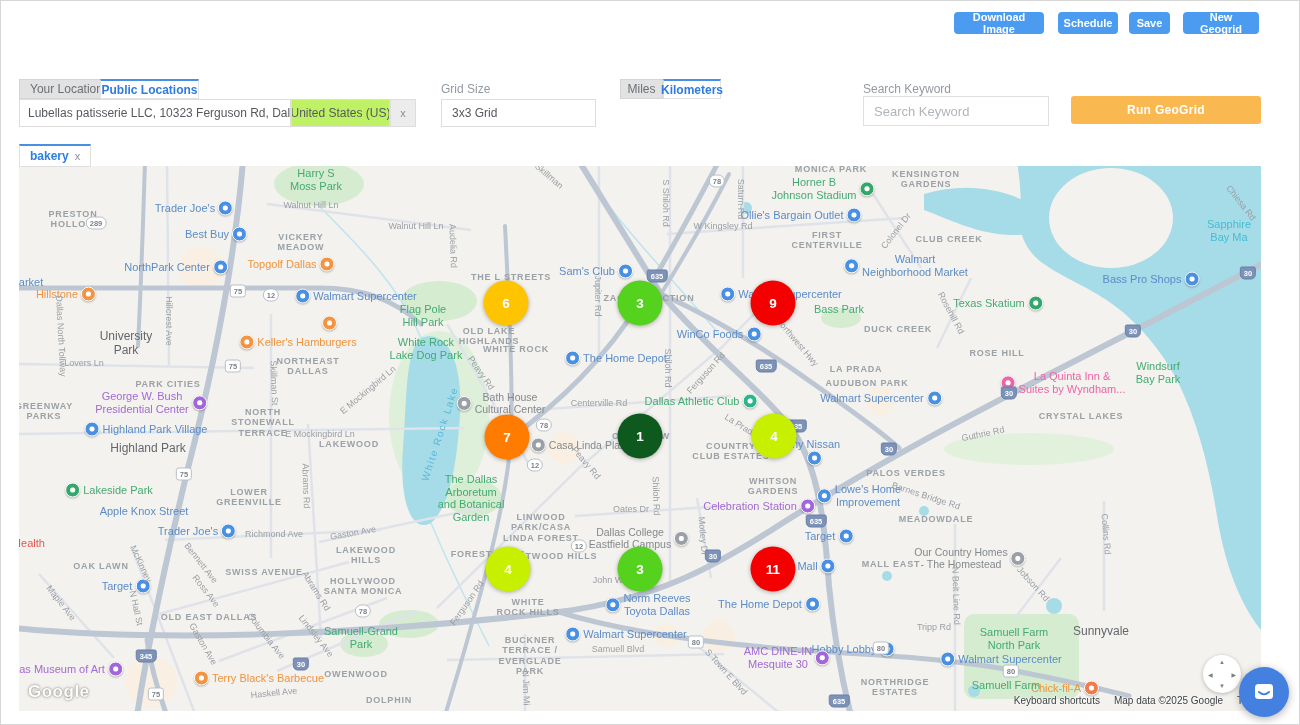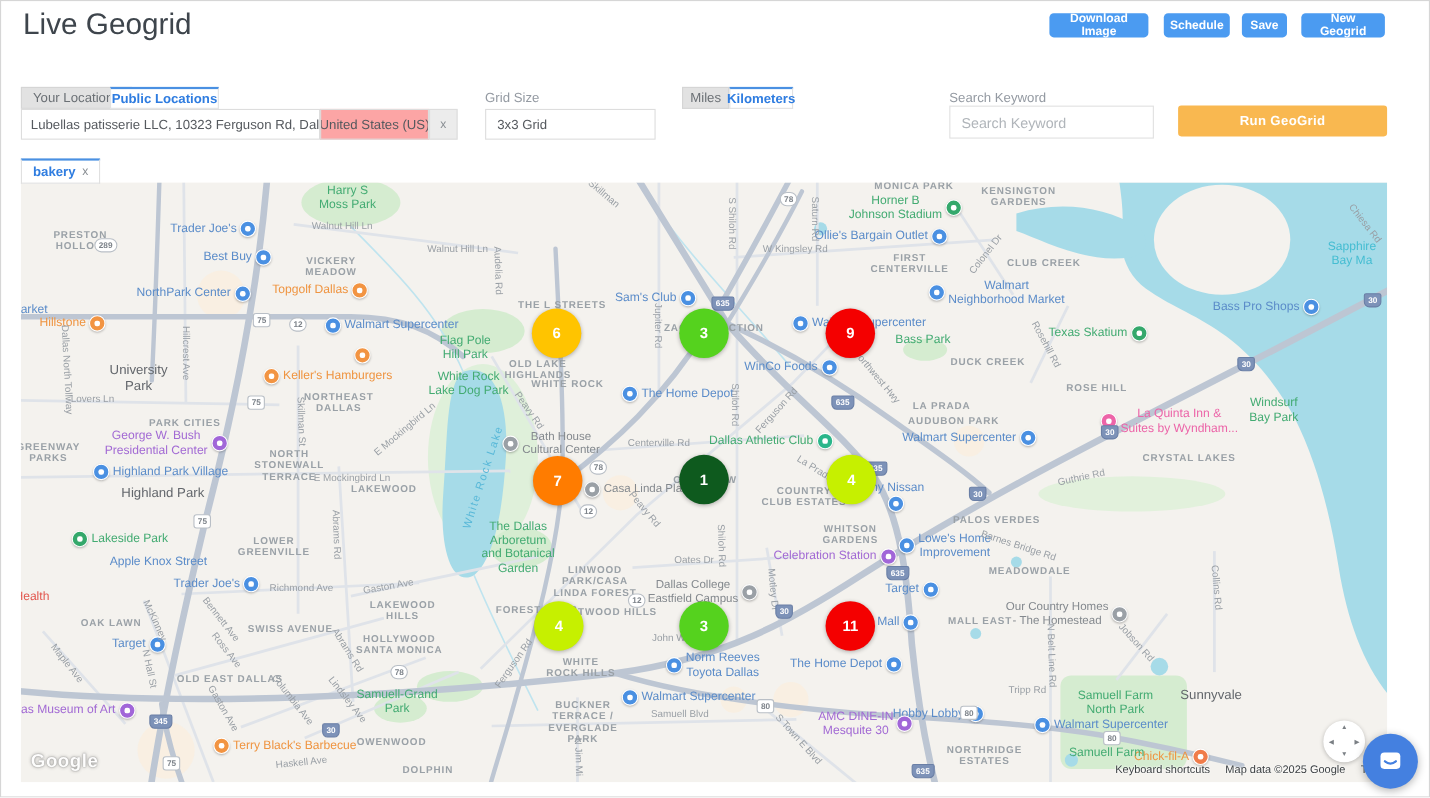--- a/index.html
+++ b/index.html
@@ -14,21 +14,21 @@
   .tab{position:absolute;top:78px;height:20px;box-sizing:border-box;display:flex;align-items:center;
        justify-content:center;font-size:12px;cursor:pointer;}
   .tab-inactive{background:#e2e2e2;border:1px solid #d5d5d5;color:#6b7075;}
   .tab-active{background:#fff;border:1px solid #e2e2e2;border-top:2px solid #4a90e2;color:#2e7ce0;font-weight:bold;}
   .tab-your{left:18px;width:101px}.tab-public{left:99px;width:99px}
   .tab-miles{left:619px;width:43px}.tab-km{left:662px;width:58px}
 
   .seg{position:absolute;top:98px;height:28px;box-sizing:border-box;border:1px solid #ddd;display:flex;
        align-items:center;font-size:12px;color:#55595e;overflow:hidden;white-space:nowrap;}
   .seg-loc{left:18px;width:272px;background:#fff;padding:0 8px;cursor:pointer;}
-  .seg-country{left:290px;width:99px;background:#fca5a5;justify-content:center;cursor:pointer;}
+  .seg-country{left:290px;width:99px;background:#bef264;justify-content:center;cursor:pointer;}
   .seg-x{left:389px;width:26px;background:#ececec;justify-content:center;color:#8a8f94;font-size:11px;cursor:pointer;}
 
   .fld-label{position:absolute;top:81px;font-size:12px;color:#949aa2;}
   .lbl-grid{left:440px}.lbl-search{left:862px}
   .inputbox{position:absolute;top:98px;height:28px;box-sizing:border-box;background:#fff;border:1px solid #ddd;
             display:flex;align-items:center;padding:0 10px;font-size:12px;color:#55595e;cursor:text;}
   .in-grid{left:440px;width:155px}.in-range{left:619px;width:219px}
   .in-search{left:862px;top:95px;width:186px;height:30px;position:absolute;box-sizing:border-box;border:1px solid #e0e0e0;
              font-family:inherit;font-size:13px;color:#555;padding:0 10px;}
   .in-search::placeholder{color:#b0b5ba;}
@@ -84,21 +84,20 @@
   .pan-left{left:5px;top:50%;transform:translateY(-50%);}
   .pan-right{right:5px;top:50%;transform:translateY(-50%);}
 
   .intercom{position:absolute;left:1238px;top:666px;width:50px;height:50px;border-radius:50%;background:#4480e0;
             box-shadow:0 2px 8px rgba(0,0,0,.3);z-index:9;display:flex;align-items:center;justify-content:center;cursor:pointer;}
 </style>
 </head>
 <body>
 
 <div class="page">
-  <h1 class="page-title">Live Geogrid</h1>
 
   <button class="hdr-btn btn-download">Download Image</button>
   <button class="hdr-btn btn-schedule">Schedule</button>
   <button class="hdr-btn btn-save">Save</button>
   <button class="hdr-btn btn-new">New Geogrid</button>
 
   <div class="tab tab-inactive tab-your">Your Locations</div>
   <div class="tab tab-active tab-public">Public Locations</div>
 
   <div class="seg seg-loc">Lubellas patisserie LLC, 10323 Ferguson Rd, Dallas, TX 7</div>
@@ -331,21 +330,21 @@
         <div class="mlabel green" style="left: 452px; top: 332px;"><span>The Dallas
 Arboretum
 and Botanical
 Garden</span></div>
         <div class="mlabel green" style="left: 995px; top: 473px;"><span>Samuell Farm
 North Park</span></div>
         <div class="mlabel green" style="left: 987px; top: 519px;"><span>Samuell Farm</span></div>
         <div class="mlabel green" style="left: 682px; top: 235px;"><span>Dallas Athletic Club</span><span class="poi-dot" style="background: rgb(43, 182, 138);"></span></div>
         <div class="mlabel purple" style="left: 132px; top: 237px;"><span>George W. Bush
 Presidential Center</span><span class="poi-dot" style="background: rgb(161, 102, 216);"></span></div>
-        <div class="mlabel purple" style="left: 52px; top: 480px;"><span>as Museum of Art</span><span class="poi-dot" style="background: rgb(161, 102, 216);"></span></div>
+        <div class="mlabel purple" style="left: 52px; top: 503px;"><span>as Museum of Art</span><span class="poi-dot" style="background: rgb(161, 102, 216);"></span></div>
         <div class="mlabel purple" style="left: 740px; top: 340px;"><span>Celebration Station</span><span class="poi-dot" style="background: rgb(161, 102, 216);"></span></div>
         <div class="mlabel purple" style="left: 768px; top: 492px;"><span>AMC DINE-IN
 Mesquite 30</span><span class="poi-dot" style="background: rgb(161, 102, 216);"></span></div>
         <div class="mlabel pink" style="left: 1044px; top: 217px;"><span class="poi-dot" style="background: rgb(237, 100, 168);"></span><span>La Quinta Inn &amp;
 Suites by Wyndham...</span></div>
         <div class="mlabel teal" style="left: 1210px; top: 65px;"><span>Sapphire Bay Ma</span></div>
         <div class="mlabel water" style="left: 421px; top: 268px; transform: translate(-50%, -50%) rotate(-72deg);"><span>White Rock Lake</span></div>
         <div class="mlabel gray" style="left: 482px; top: 237px;"><span class="poi-dot" style="background: rgb(154, 160, 166);"></span><span>Bath House
 Cultural Center</span></div>
         <div class="mlabel gray" style="left: 562px; top: 279px;"><span class="poi-dot" style="background: rgb(154, 160, 166);"></span><span>Casa Linda Plaza</span></div>

